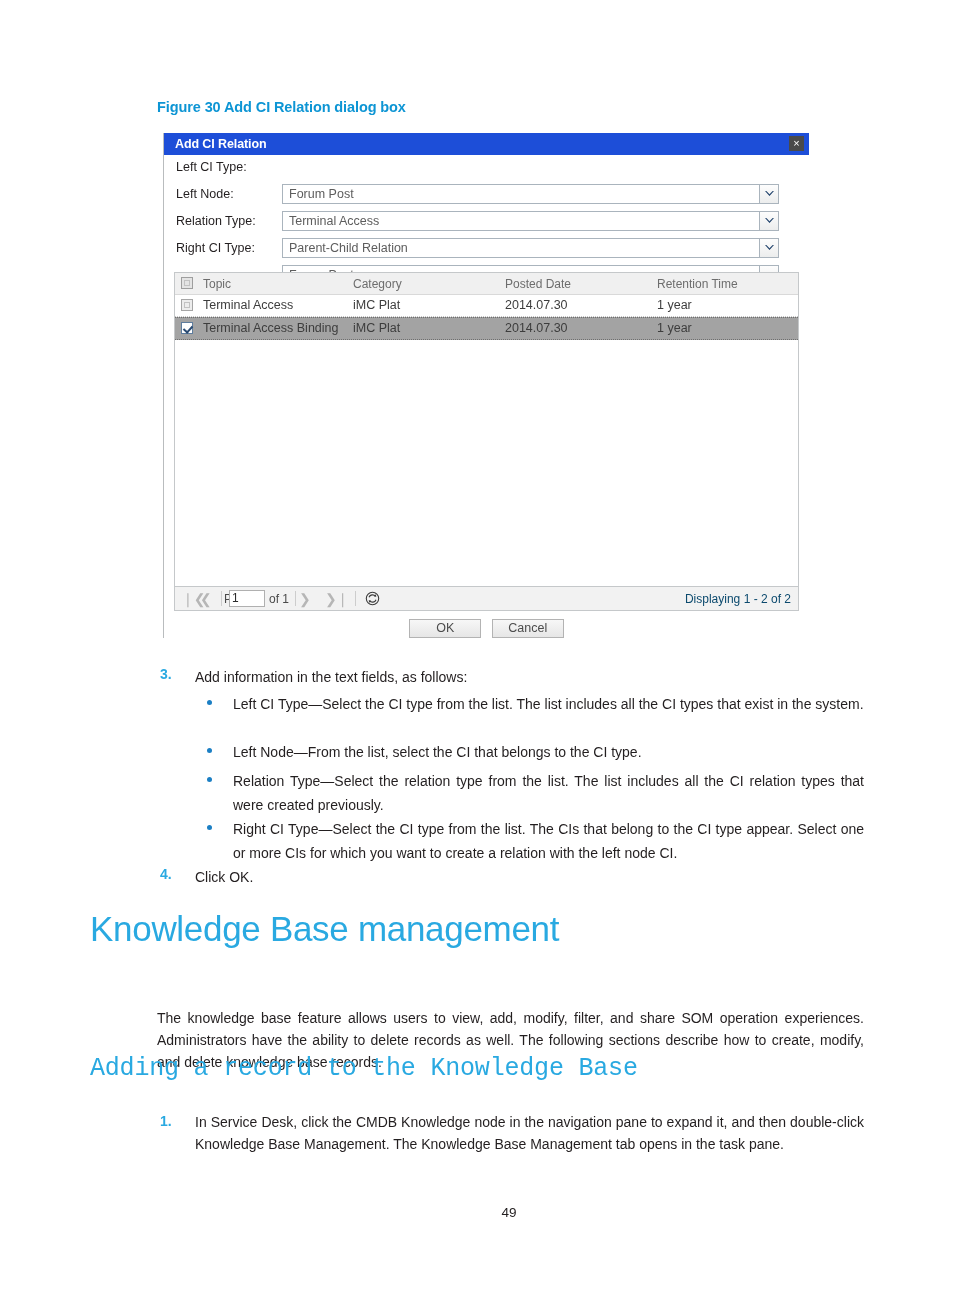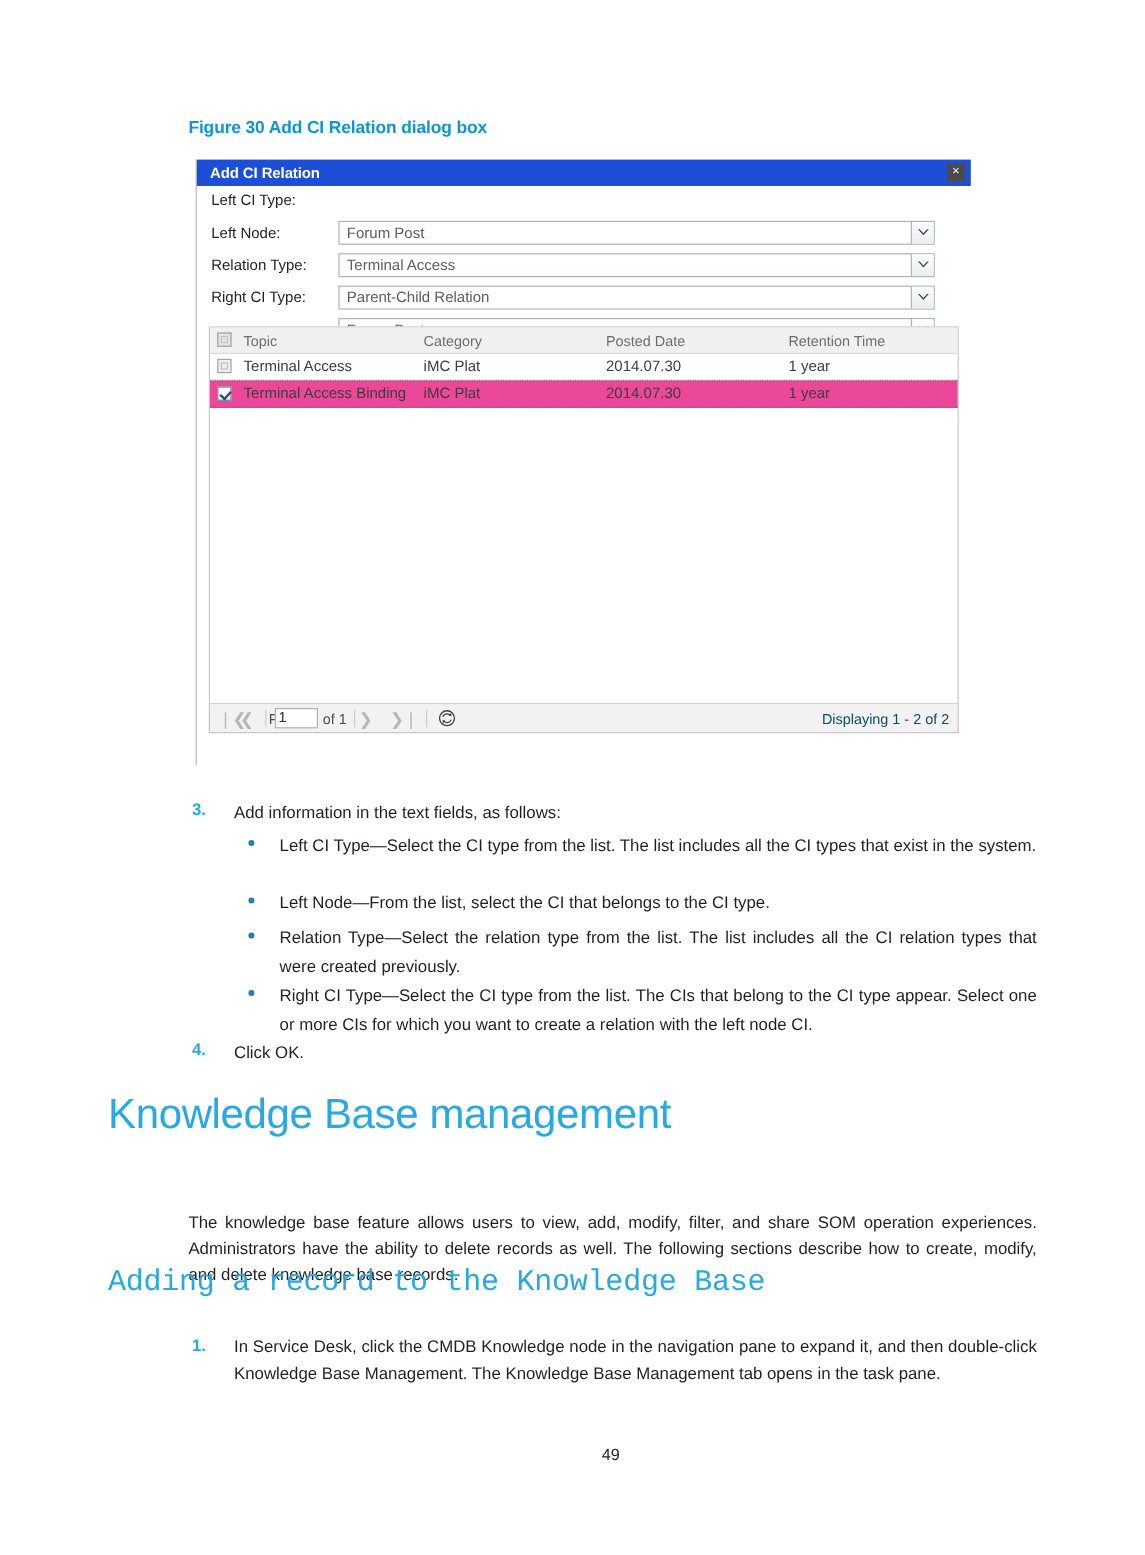--- a/index.html
+++ b/index.html
@@ -151,21 +151,21 @@
   .c-cat    { left: 178px; }
   .c-date   { left: 330px; }
   .c-ret    { left: 482px; }
 
   .grid-row {
     position: relative;
     height: 21px;
     border-bottom: 1px dotted #c8c8c8;
   }
   .grid-row.selected {
-    background: #ec4899;
+    background: #a3a3a3;
     border-top: 1px dotted #6f6f6f;
     border-bottom: 1px dotted #6f6f6f;
     text-decoration: underline;
   }
   .gc {
     position: absolute;
     top: 3px;
     font-size: 12.5px;
     color: #3d3d3d;
     white-space: nowrap;
@@ -474,20 +474,24 @@
         <circle cx="7.5" cy="7.5" r="6.2" fill="none" stroke="#3c3c3c" stroke-width="1.1"></circle>
         <path d="M4 6.3 A3.7 3.7 0 0 1 10.5 5.4" fill="none" stroke="#3c3c3c" stroke-width="1.1"></path>
         <path d="M11 8.7 A3.7 3.7 0 0 1 4.5 9.6" fill="none" stroke="#3c3c3c" stroke-width="1.1"></path>
         <path d="M10.8 3.3 L11.3 5.8 L8.9 5.3 Z" fill="#3c3c3c"></path>
         <path d="M4.2 11.7 L3.7 9.2 L6.1 9.7 Z" fill="#3c3c3c"></path>
       </svg>
     </div>
     <div class="pg-display">Displaying 1 - 2 of 2</div>
   </div>
 
+  <div class="dlg-buttons">
+    <span class="btn">OK</span>
+    <span class="btn">Cancel</span>
+  </div>
 
 </div>
 
 <div class="num" style="left:160px; top:666px;">3.</div>
 <div class="step-text" style="left:195px; top:665px; width:670px; text-align:left;">Add information in the text fields, as follows:</div>
 
 <div class="bullet" style="left:207px; top:700px;"></div>
 <div class="step-text" style="left:233px; top:692px; width:631px;">
   <span class="b">Left CI Type</span><span>—Select the CI type from the list. The list includes all the CI types that exist in the system.</span>
 </div>

